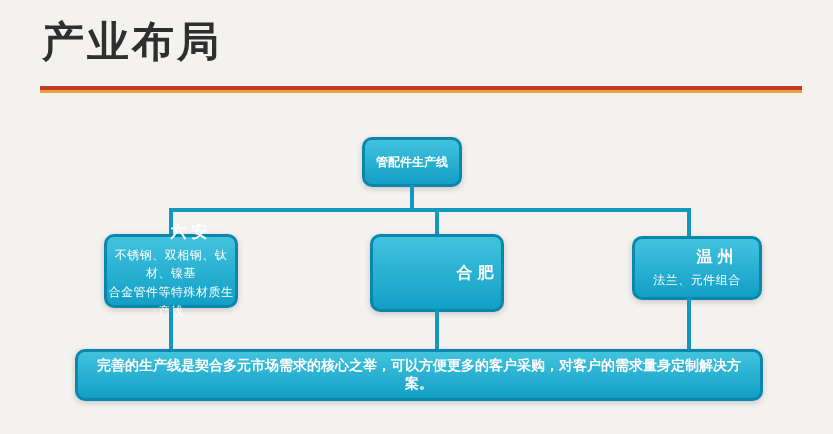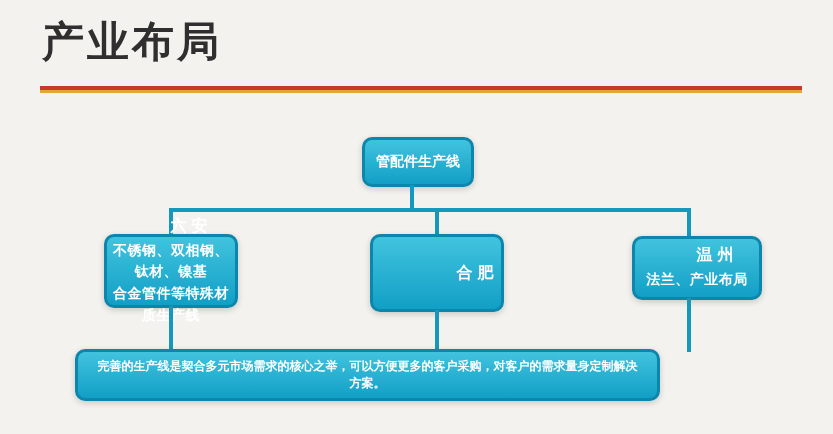--- a/index.html
+++ b/index.html
@@ -77,45 +77,45 @@
     border-radius: 10px;
     color: var(--box-text);
     box-shadow: 0 2px 6px rgba(0,0,0,0.18);
     display: flex;
     flex-direction: column;
     align-items: center;
     justify-content: center;
     text-align: center;
   }
   .root {
-    left: 362px; top: 137px; width: 112px; height: 50px;
-    font-size: 14px; font-weight: bold;
+    left: 362px; top: 137px; width: 100px; height: 50px;
+    font-size: 12px; font-weight: bold;
   }
   .child .node-title {
     font-size: 16px;
     font-weight: bold;
     letter-spacing: 5px;
     text-indent: 5px; 
     margin-left: 36px;
   }
   .child .node-desc {
-    font-size: 14px;
-    font-weight: bold;
+    font-size: 12px;
+    font-weight: normal;
     line-height: 1.55;
     white-space: pre-line;
     margin-top: 3px;
     letter-spacing: 0.5px;
   }
   .luan    { left: 104px; top: 234px; width: 134px; height: 74px; }
   .hefei   { left: 370px; top: 234px; width: 134px; height: 78px; padding-left: 40px; }
   .wenzhou { left: 632px; top: 236px; width: 130px; height: 64px; }
 
   .summary {
-    left: 75px; top: 349px; width: 585px; height: 52px;
-    font-size: 12px;
+    left: 75px; top: 349px; width: 688px; height: 52px;
+    font-size: 14px;
     font-weight: bold;
     padding: 0 18px;
   }
 </style>
 </head>
 <body>
 
 <div class="slide">
 
   <header class="title-row">
@@ -138,21 +138,21 @@
     <div class="node child luan">
       <div class="node-title">六安</div>
       <div class="node-desc">不锈钢、双相钢、钛材、镍基
 合金管件等特殊材质生产线</div>
     </div>
     <div class="node child hefei">
       <div class="node-title">合肥</div>
     </div>
     <div class="node child wenzhou">
       <div class="node-title">温州</div>
-      <div class="node-desc">法兰、产业布局</div>
+      <div class="node-desc">法兰、元件组合</div>
     </div>
 
     <div class="v down-l"></div>
     <div class="v down-m"></div>
     <div class="v down-r"></div>
 
     <div class="node summary">
       <span>完善的生产线是契合多元市场需求的核心之举，可以方便更多的客户采购，对客户的需求量身定制解决方案。</span>
     </div>
 

